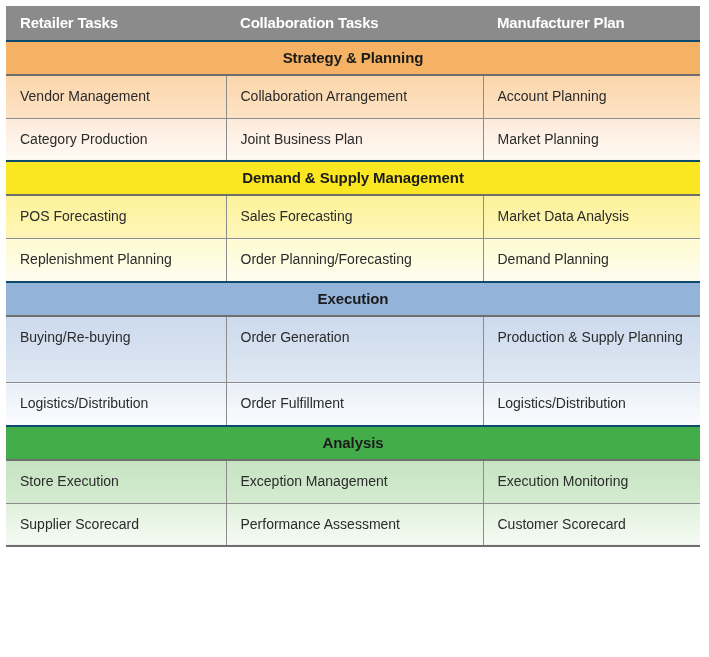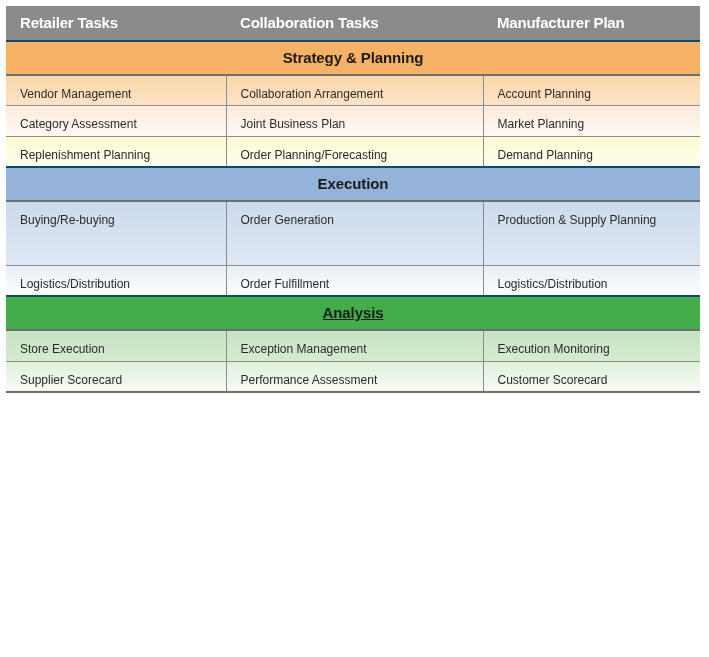--- a/index.html
+++ b/index.html
@@ -51,27 +51,27 @@
     font-weight: bold;
     color: #1b1b1b;
     padding: 7px 0 8px 0;
     border-top: 2px solid #0c4a6e;
     border-bottom: 2px solid #6f6f6f;
     letter-spacing: -0.1px;
   }
   tr.band-row.band-strategy td { background: #f6b264; }
   tr.band-row.band-demand   td { background: #fbe622; }
   tr.band-row.band-exec     td { background: #93b3d8; }
-  tr.band-row.band-analysis td { background: #43ad4a; text-decoration: underline; }
+  tr.band-row.band-analysis td { background: #43ad4a; }
 
   
   tr.data-row td {
-    font-size: 12px;
+    font-size: 14px;
     color: #2b2b2b;
-    padding: 9px 12px 1px 14px;
+    padding: 9px 12px 10px 14px;
     vertical-align: top;
     border-right: 1px solid #8c8c8c;
     line-height: 1.62;
   }
   tr.data-row td:last-child { border-right: none; }
 
   tr.data-row.row-sep td { border-top: 1px solid #8c8c8c; }
 
   
   tr.data-row.g-strategy.r0 td { background: linear-gradient(to bottom, #fbd6ab 0%, #fde3c5 100%); }
@@ -112,25 +112,33 @@
 
       <tr class="band-row band-strategy">
         <td colspan="3">Strategy &amp; Planning</td>
       </tr>
       <tr class="data-row g-strategy r0">
         <td>Vendor Management</td>
         <td>Collaboration Arrangement</td>
         <td>Account Planning</td>
       </tr>
       <tr class="data-row g-strategy r1 row-sep">
-        <td>Category Assessment</td>
+        <td>Category Production</td>
         <td>Joint Business Plan</td>
         <td>Market Planning</td>
       </tr>
 
+      <tr class="band-row band-demand">
+        <td colspan="3">Demand &amp; Supply Management</td>
+      </tr>
+      <tr class="data-row g-demand r0">
+        <td>POS Forecasting</td>
+        <td>Sales Forecasting</td>
+        <td>Market Data Analysis</td>
+      </tr>
       <tr class="data-row g-demand r1 row-sep">
         <td>Replenishment Planning</td>
         <td>Order Planning/Forecasting</td>
         <td>Demand Planning</td>
       </tr>
 
       <tr class="band-row band-exec">
         <td colspan="3">Execution</td>
       </tr>
       <tr class="data-row g-exec r0 tall">

